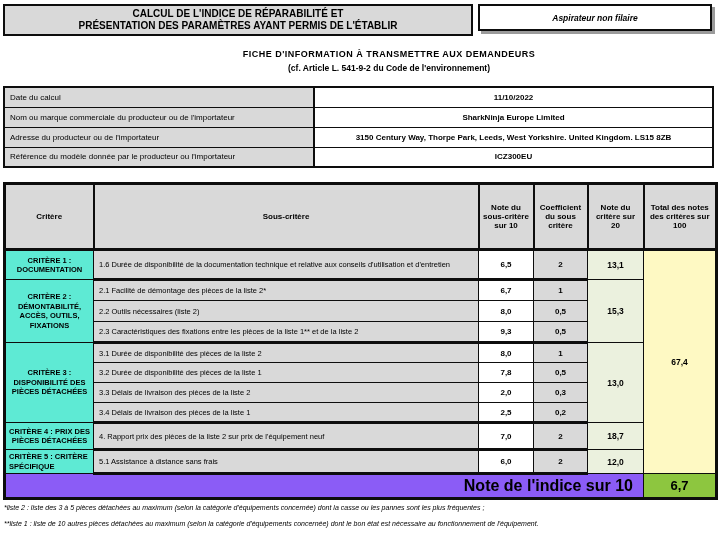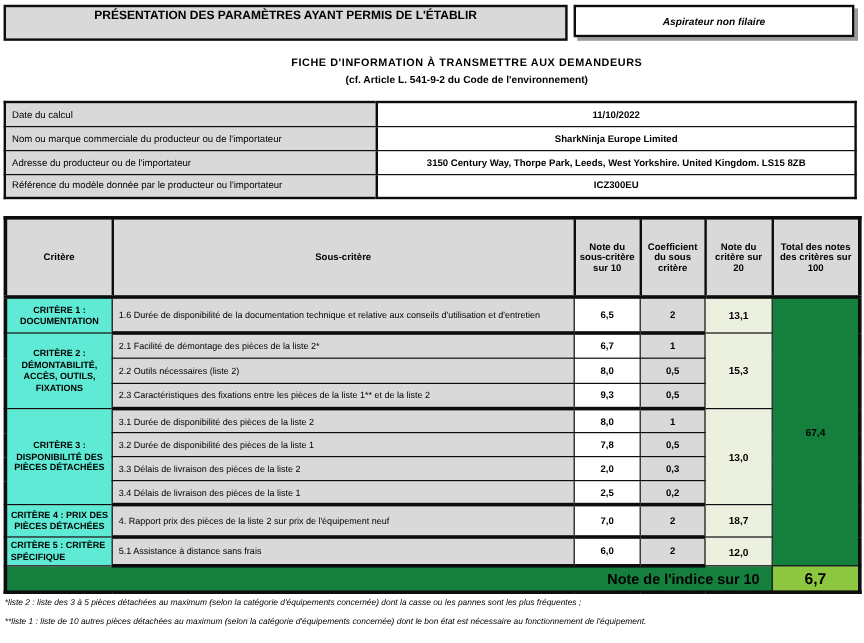--- a/index.html
+++ b/index.html
@@ -50,46 +50,47 @@
     border-left-width: 2px; border-right-width: 2px; border-bottom: 3px solid #0d0d0d;
   }
   td.crit.left { text-align: left; padding-left: 3px; overflow: hidden; }
   td.subc { background: #d9d9d9; font-size: 7.5px; padding: 1px 5px; border-right-width: 2px; }
   td.sval { background: #ffffff; font-weight: bold; font-size: 8px; text-align: center;
             border-left-width: 2px; border-right-width: 2px; }
   td.coefc { background: #d9d9d9; font-weight: bold; font-size: 8px; text-align: center;
              border-left-width: 2px; border-right-width: 2px; }
   td.n20 { background: #ebf1de; font-weight: bold; font-size: 8.5px; text-align: center;
            border-left-width: 2px; border-right-width: 2px; border-bottom: 3px solid #0d0d0d; }
-  td.tot { background: #15803d; font-weight: bold; font-size: 8.5px; text-align: center;
+  td.tot { background: #fef9c3; font-weight: bold; font-size: 8.5px; text-align: center;
            border-left: 3px solid #0d0d0d; }
   .bend { border-bottom: 3px solid #0d0d0d !important; }
   .h30 { height: 30px; } .h21 { height: 21px; } .h20 { height: 20px; }
   .h27 { height: 27px; } .h24 { height: 24px; }
 
   td.glabel {
-    background: #15803d; text-align: right; font-weight: bold; font-size: 12px;
+    background: #8b5cf6; text-align: right; font-weight: bold; font-size: 16px;
     padding: 2px 10px 2px 14px; height: 22px; border-top: 3px solid #0d0d0d;
   }
   td.gval {
     background: #8dc63f; text-align: center; font-weight: bold; font-size: 13px;
     border-top: 3px solid #0d0d0d; border-left: 3px solid #0d0d0d;
   }
 
   
   .footnotes { margin: 4px 0 0 4px; font-style: italic; font-size: 7px; line-height: 8px; }
   .footnote + .footnote { margin-top: 8px; }
 </style>
 </head>
 <body>
 
 <div class="page">
 
   <div class="header-row">
     <div class="title-box">
+      <div class="title-line">CALCUL DE L'INDICE DE RÉPARABILITÉ ET</div>
       <div class="title-line">PRÉSENTATION DES PARAMÈTRES AYANT PERMIS DE L'ÉTABLIR</div>
     </div>
     <div class="product-box">
       <span>Aspirateur non filaire</span>
     </div>
   </div>
 
   <div class="subtitle">
     <div class="subtitle-1">FICHE D'INFORMATION À TRANSMETTRE AUX DEMANDEURS</div>
     <div class="subtitle-2">(cf. Article L. 541-9-2 du Code de l'environnement)</div>

